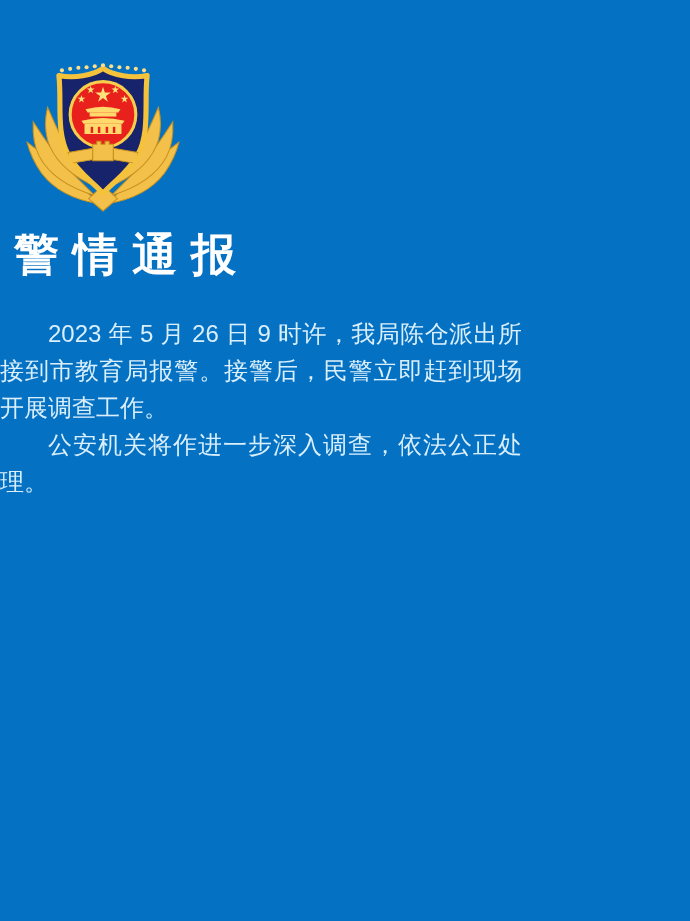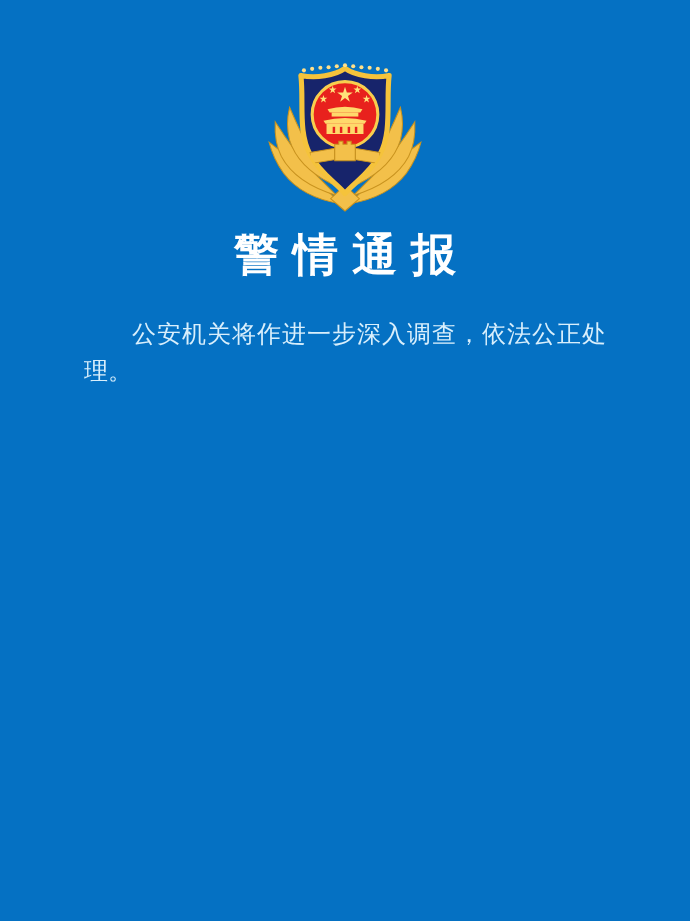--- a/index.html
+++ b/index.html
@@ -1,21 +1,21 @@
 <!DOCTYPE html>
 <html><head>
 <meta charset="utf-8">
 <style>
   html,body{margin:0;padding:0;background:#0571C3;}
   .page{
     position:relative;
     width:690px;height:646px;
     background:#0571C3;
     font-family:"Liberation Sans","DejaVu Sans",sans-serif;
-    display:flex;flex-direction:column;align-items:center;
+    display:flex;flex-direction:column;align-items:flex-start;
     overflow:hidden;
   }
   .emblem{margin-top:56px;width:206px;height:156px;flex:none;}
   .title{
     margin:13px 0 0;padding-left:14px;
     font-size:45px;font-weight:bold;letter-spacing:14px;
     color:#FFFFFF;
   }
   .body-text{
     margin-top:30px;width:522px;
@@ -94,16 +94,17 @@
         <path d="M66 94 L90 90 L90 101 L66 105 Z"></path>
         <path d="M134 94 L110 90 L110 101 L134 105 Z"></path>
         <path d="M90 102 V86 h4 v-3 h4 v3 h4 v-3 h4 v3 h4 v16 Z"></path>
       </g>
     </svg>
   </div>
 
   <h1 class="title">警情通报</h1>
 
   <div class="body-text">
+    <p>2023 年 5 月 26 日 9 时许，我局陈仓派出所接到市教育局报警。接警后，民警立即赶到现场开展调查工作。</p>
     <p>公安机关将作进一步深入调查，依法公正处理。</p>
   </div>
 
 </div>
 
 </body></html>

